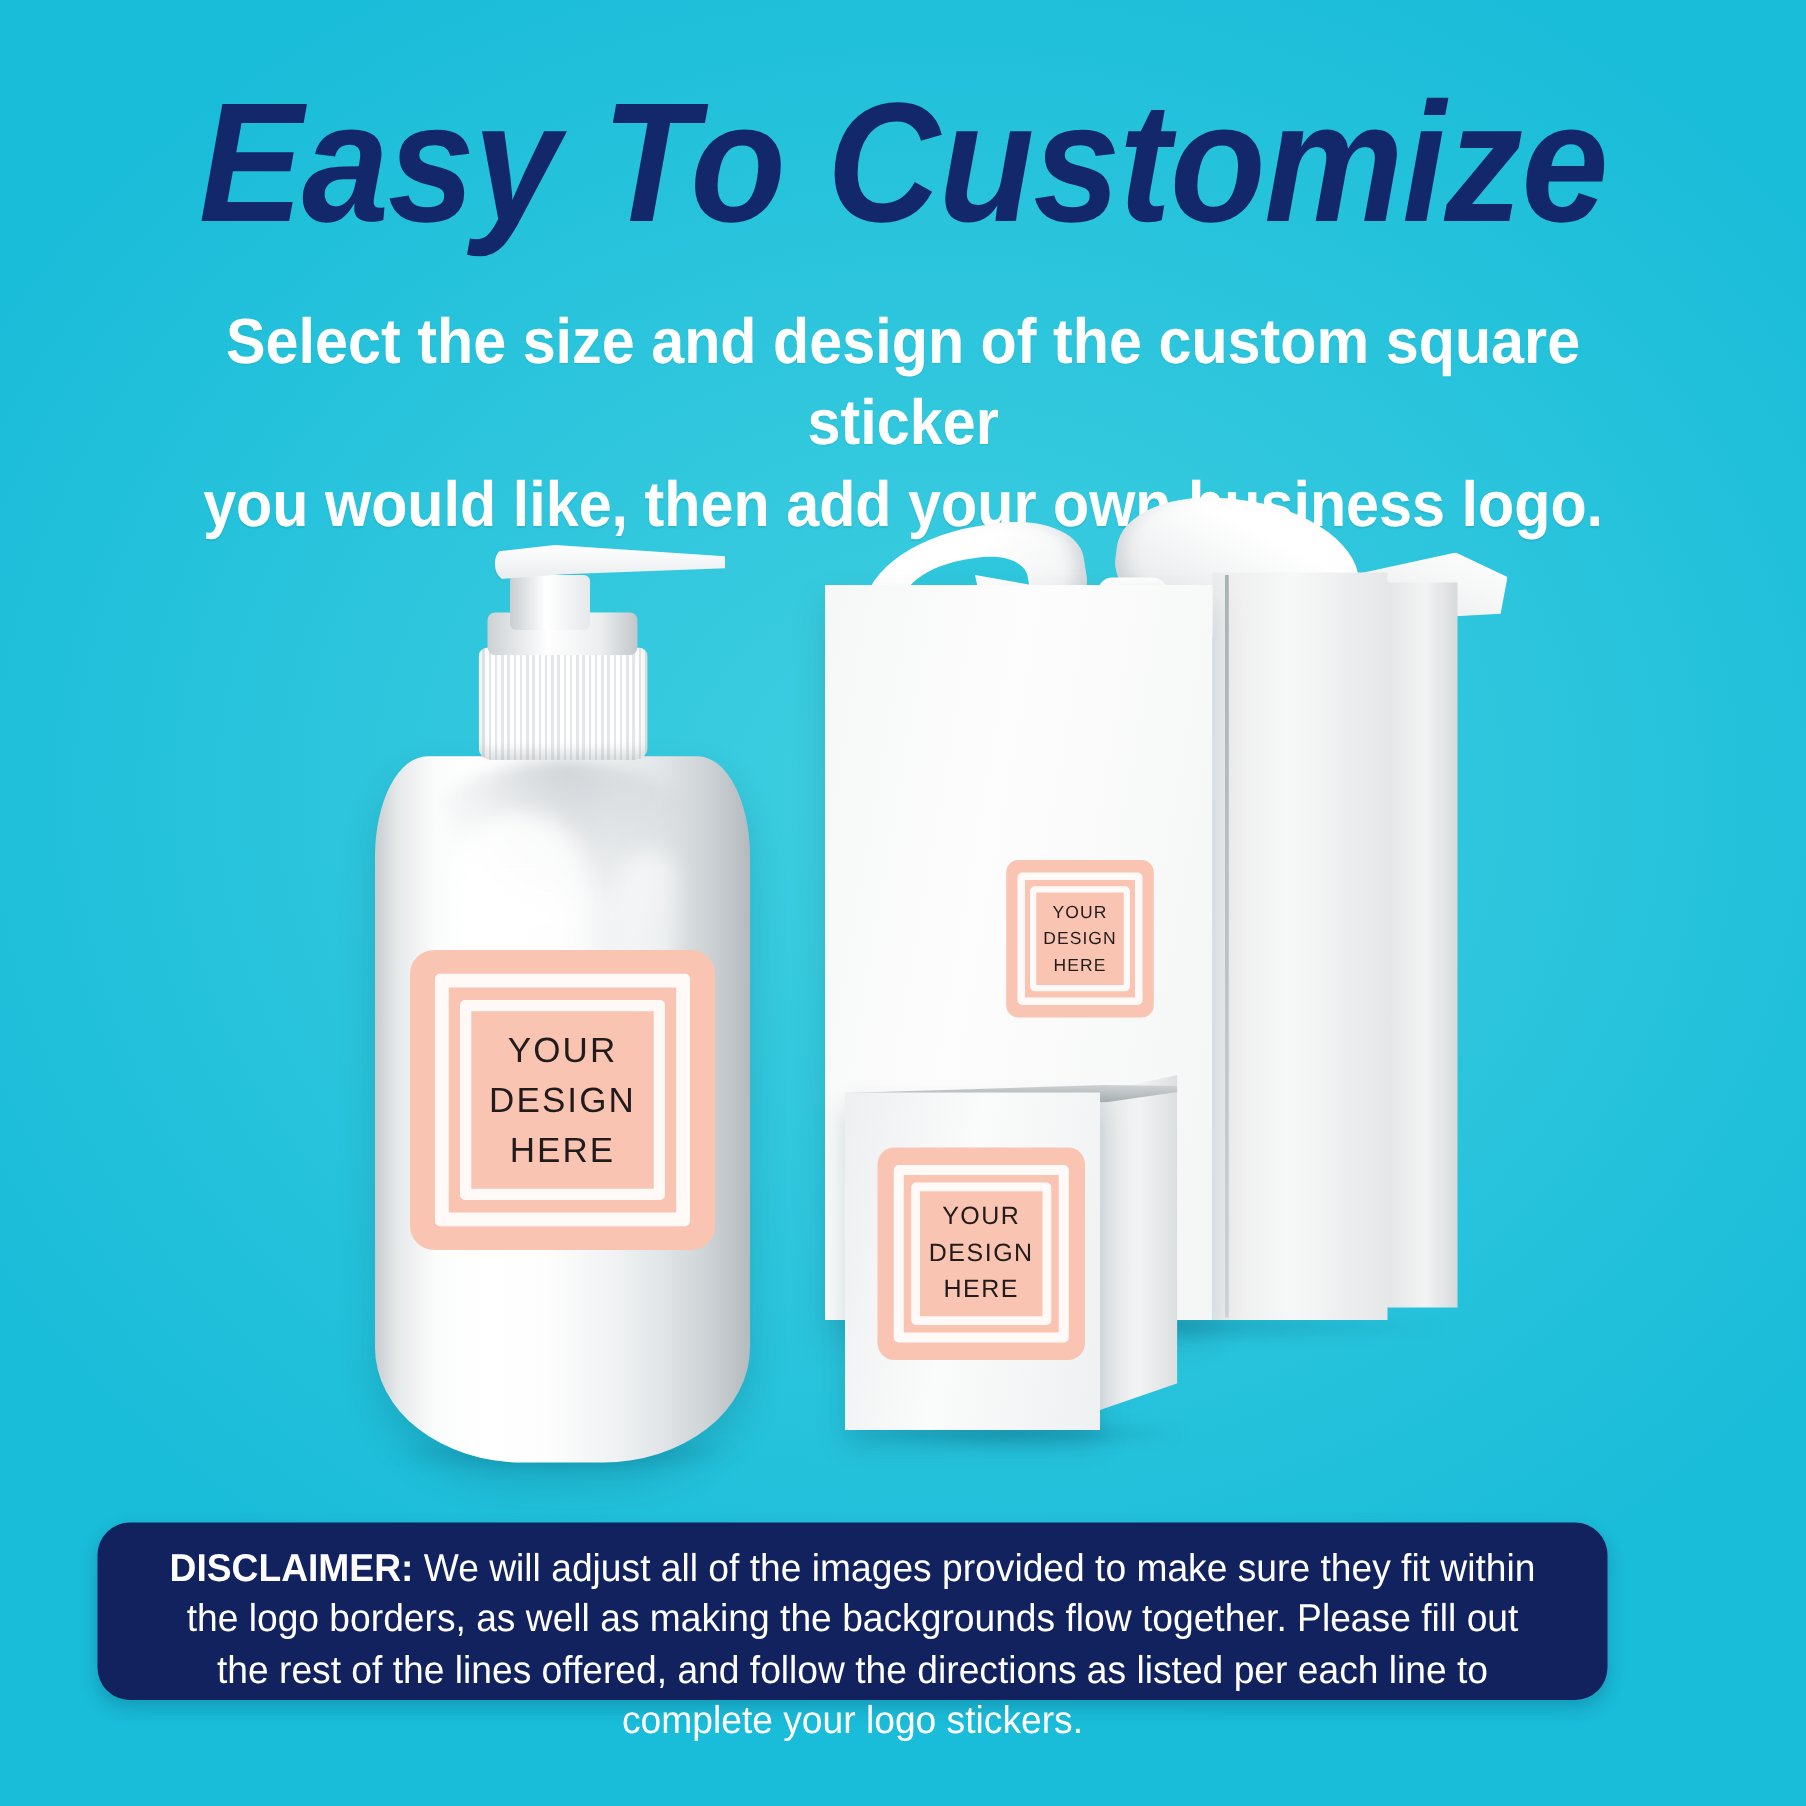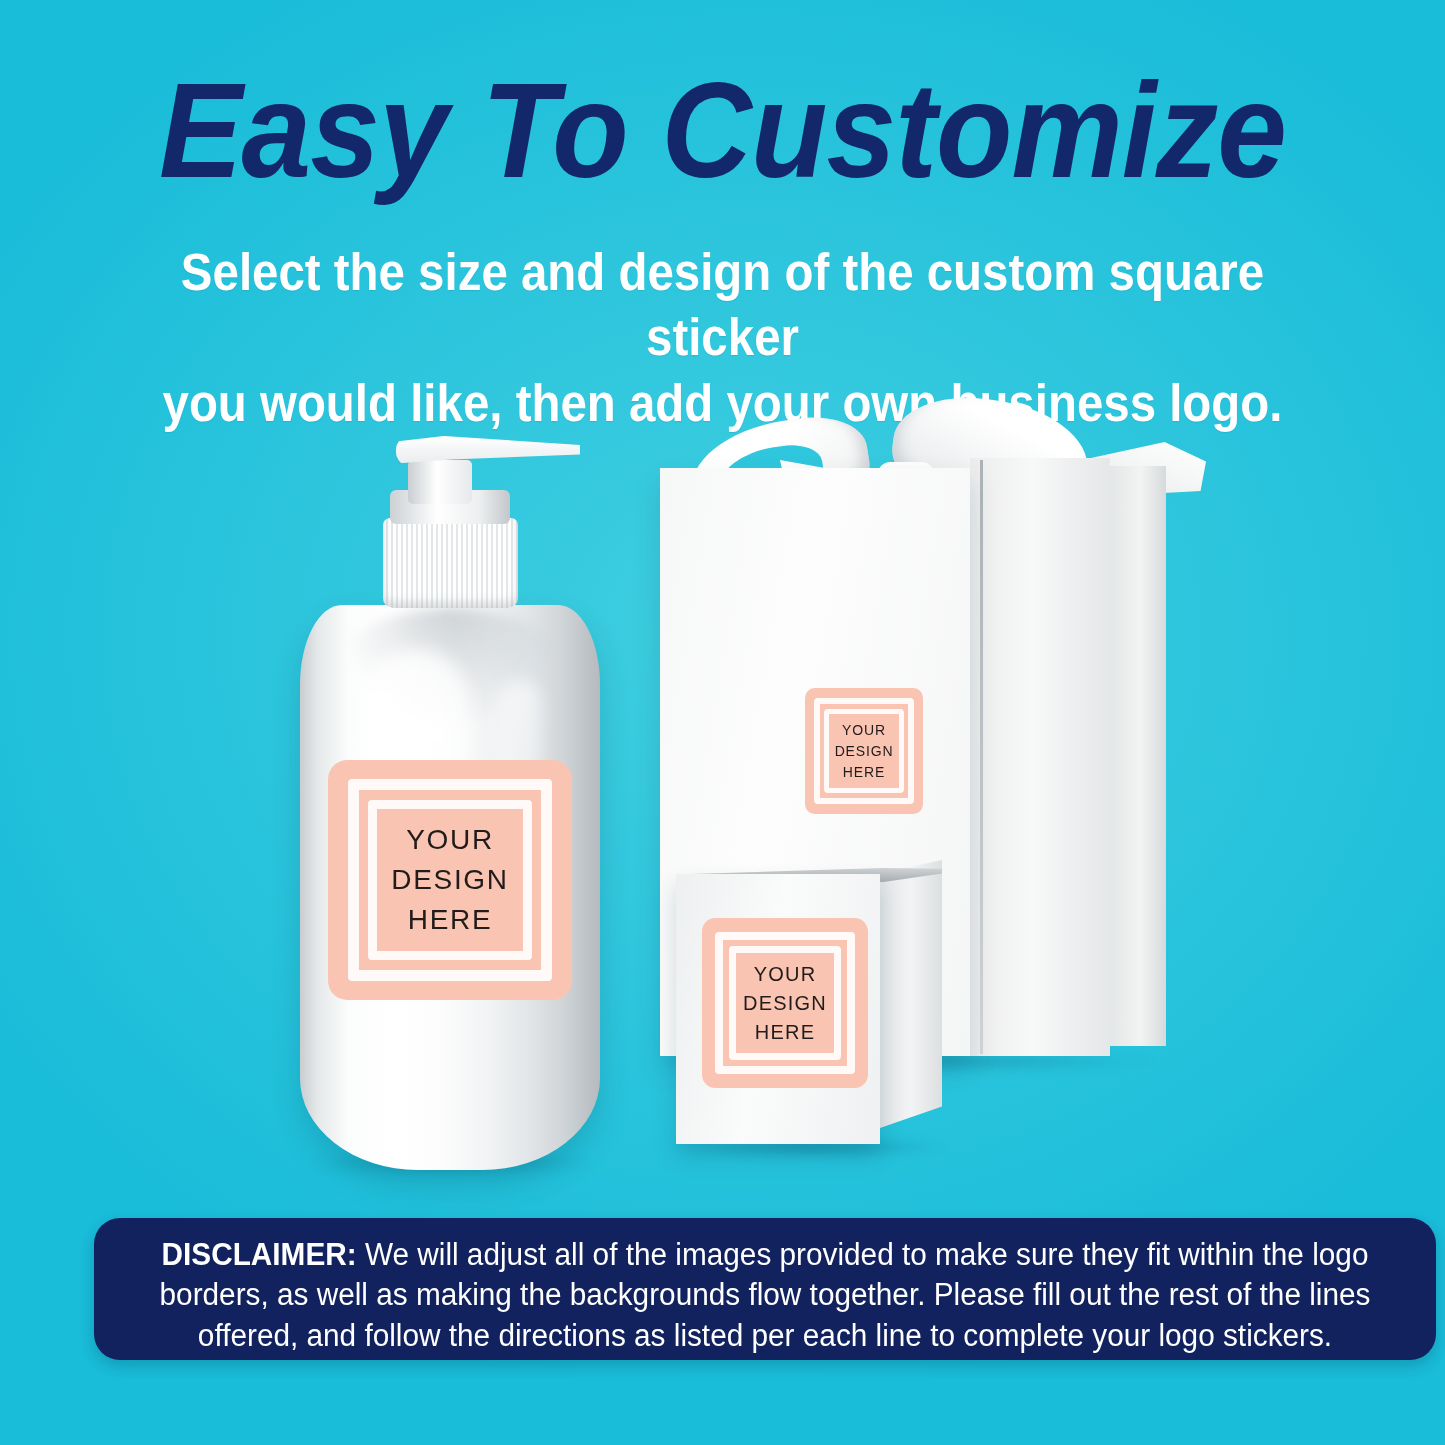--- a/index.html
+++ b/index.html
@@ -204,21 +204,21 @@
     background:radial-gradient(ellipse at 50% 50%, rgba(0,65,90,.30), rgba(0,65,90,0) 70%);
     filter:blur(5px);
   }
   #small-sticker{left:26px;top:58px;width:166px;height:170px;}
   #small-sticker .brush-outer{border-width:8px;}
   #small-sticker .brush-inner{border-width:7px;}
   #small-sticker .sk-text{font-size:20px;line-height:1.45;}
 
   
   #disclaimer{
-    position:absolute;left:94px;top:1218px;width:1342px;height:142px;
+    position:absolute;left:78px;top:1218px;width:1208px;height:142px;
     background:#11225f;border-radius:26px;
     box-shadow:0 6px 14px rgba(0,40,70,.22);
   }
   #disclaimer .dz{
     position:absolute;left:32px;right:32px;top:17px;
     color:#ffffff;text-align:center;
     font-size:31px;line-height:1.30;
     transform:scaleX(0.96);
   }
   #disclaimer .dz b{font-weight:bold;}

